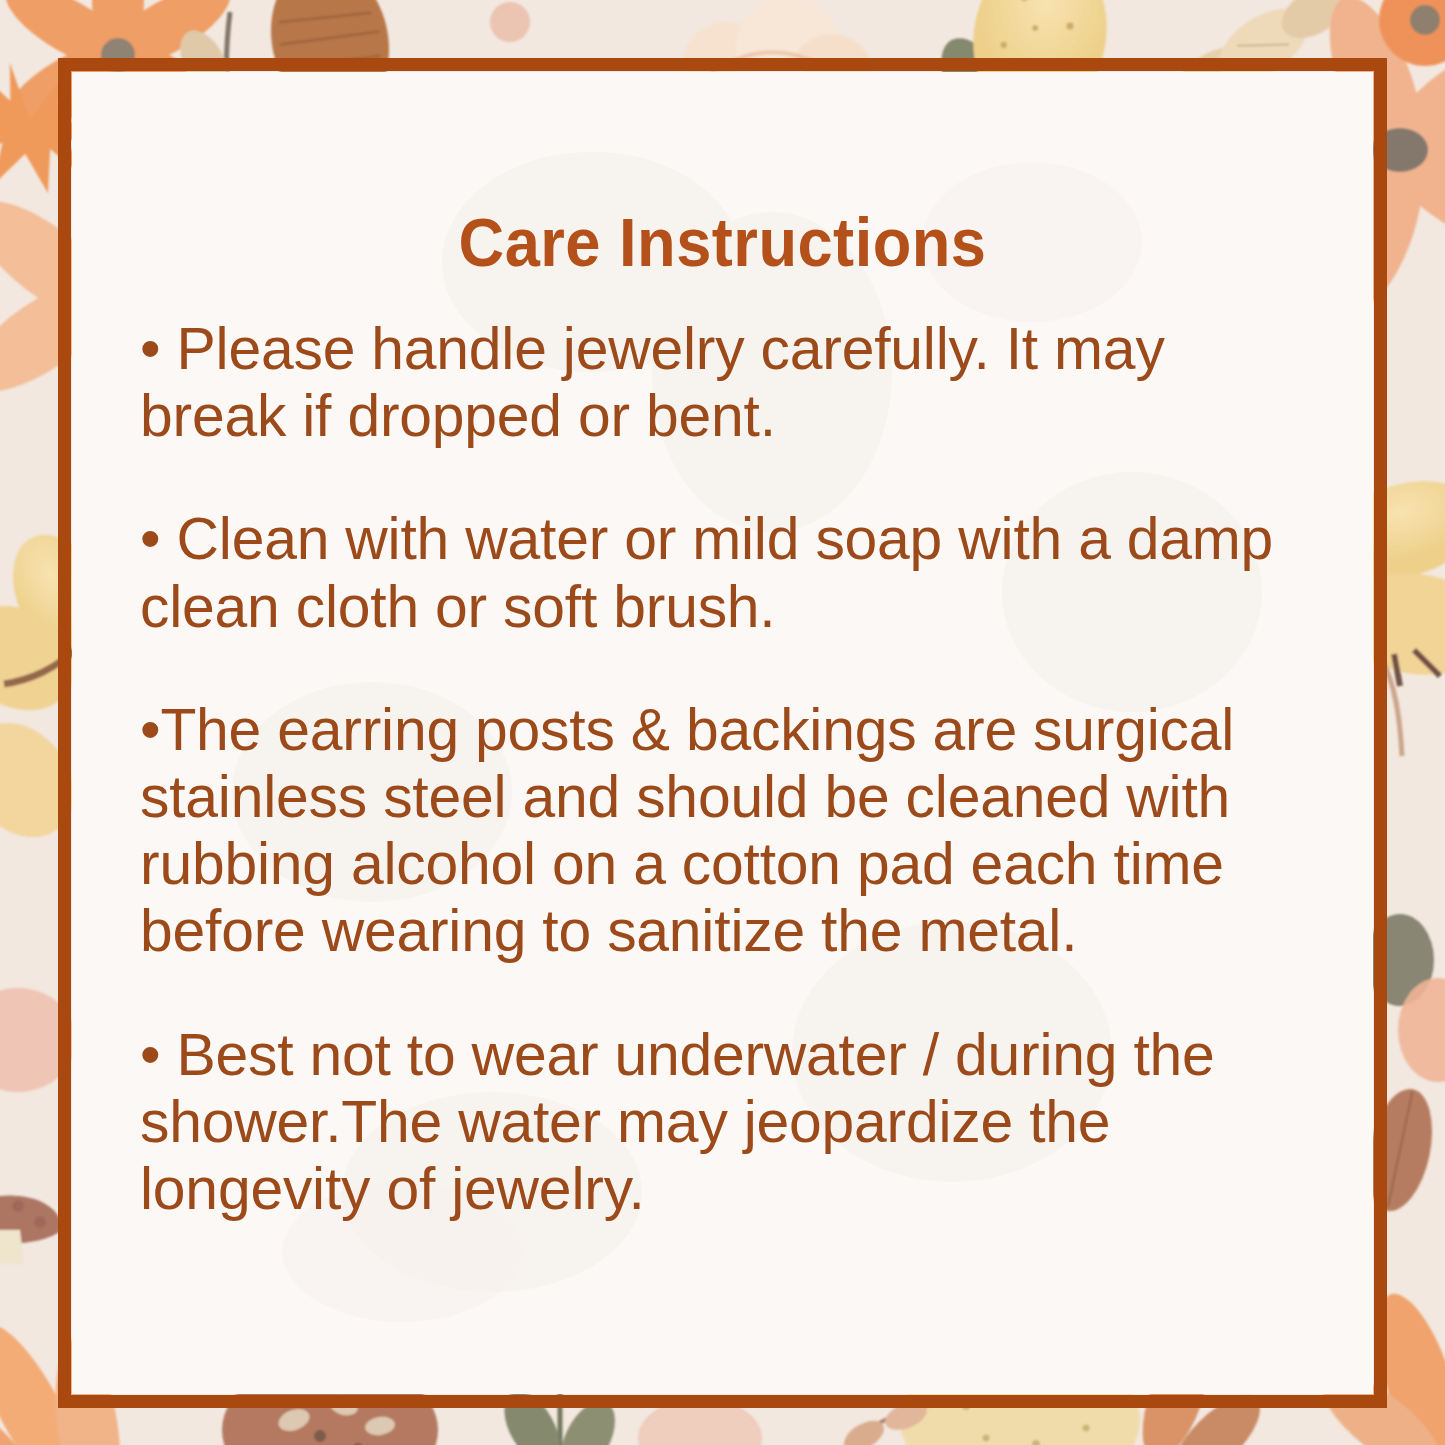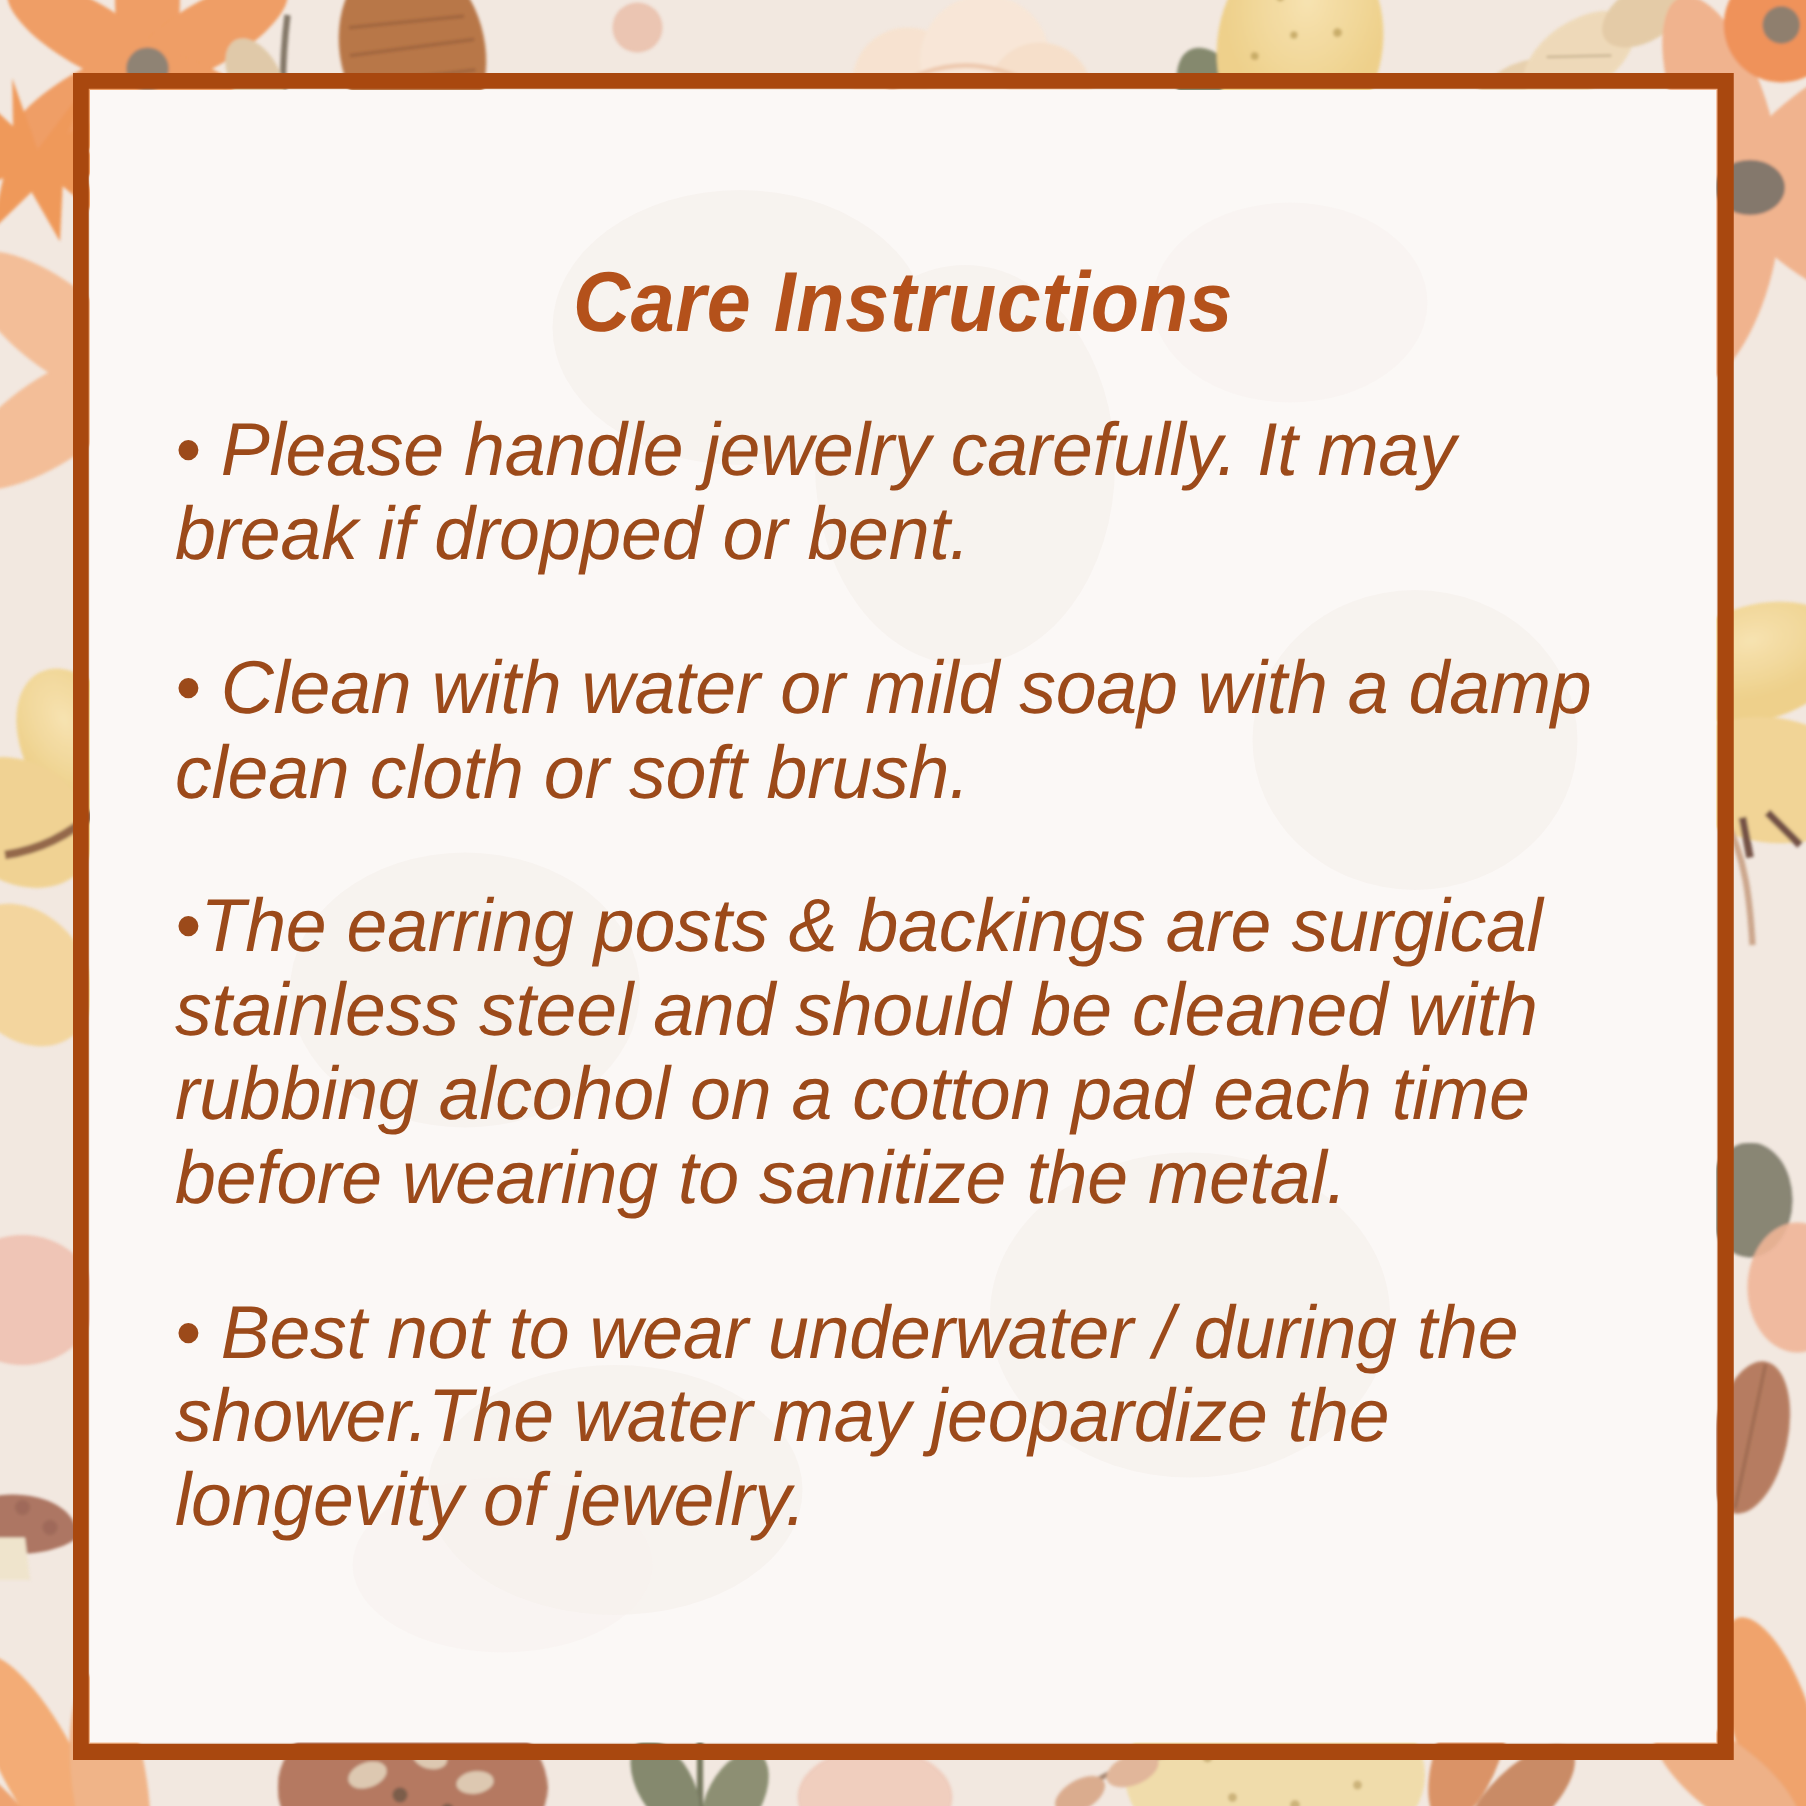--- a/index.html
+++ b/index.html
@@ -60,41 +60,40 @@
 
   
   #content {
     position: absolute;
     left: 72px;
     top: 72px;
     width: 1301px;
     height: 1322px;
     box-sizing: border-box;
     padding: 0;
-    font-style: italic;
   }
 
   #title {
     position: absolute;
     top: 136px;
     left: 0;
     width: 100%;
     text-align: center;
     font-family: "Liberation Sans Narrow", "Liberation Sans", sans-serif;
     font-weight: bold;
     font-size: 68px;
     letter-spacing: 0.5px;
     color: #b4511b;
     transform: scaleX(0.93);
     line-height: 1;
   }
 
   #bullets {
     position: absolute;
-    top: 254px;
+    top: 243px;
     left: 68px;
     width: 1180px;
   }
 
   .bullet {
     color: #9c4a1a;
     font-family: "Liberation Sans Narrow", "Liberation Sans", sans-serif;
     font-size: 60px;
     line-height: 1.12;
     letter-spacing: -0.2px;

